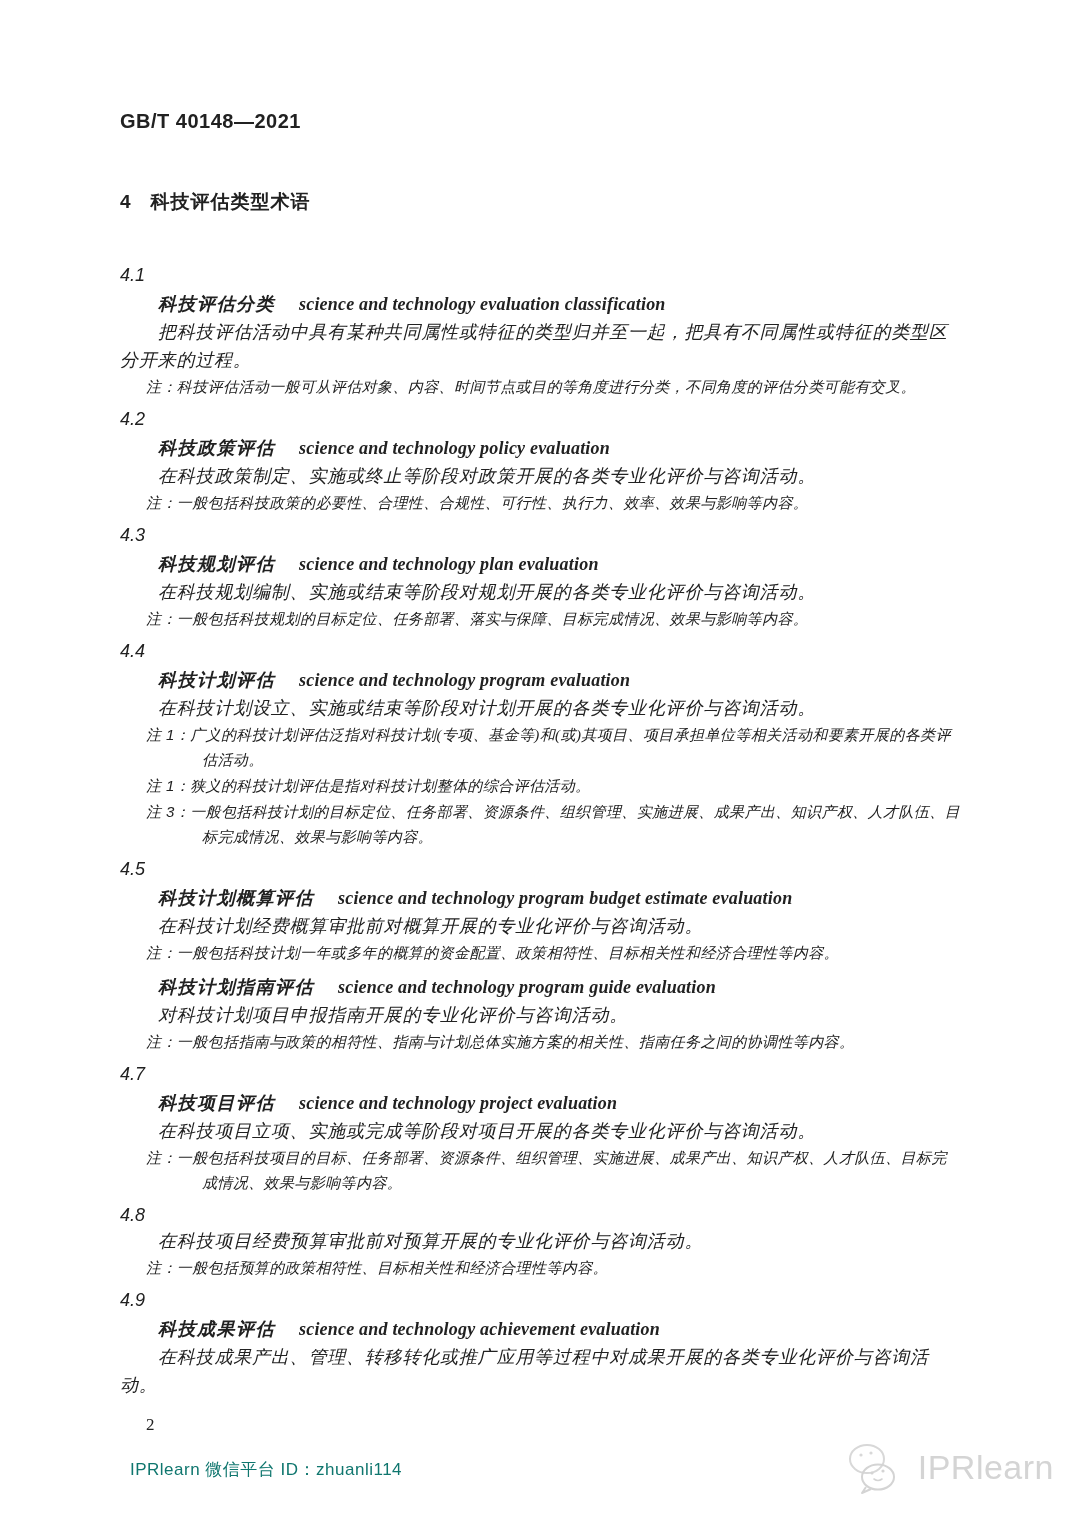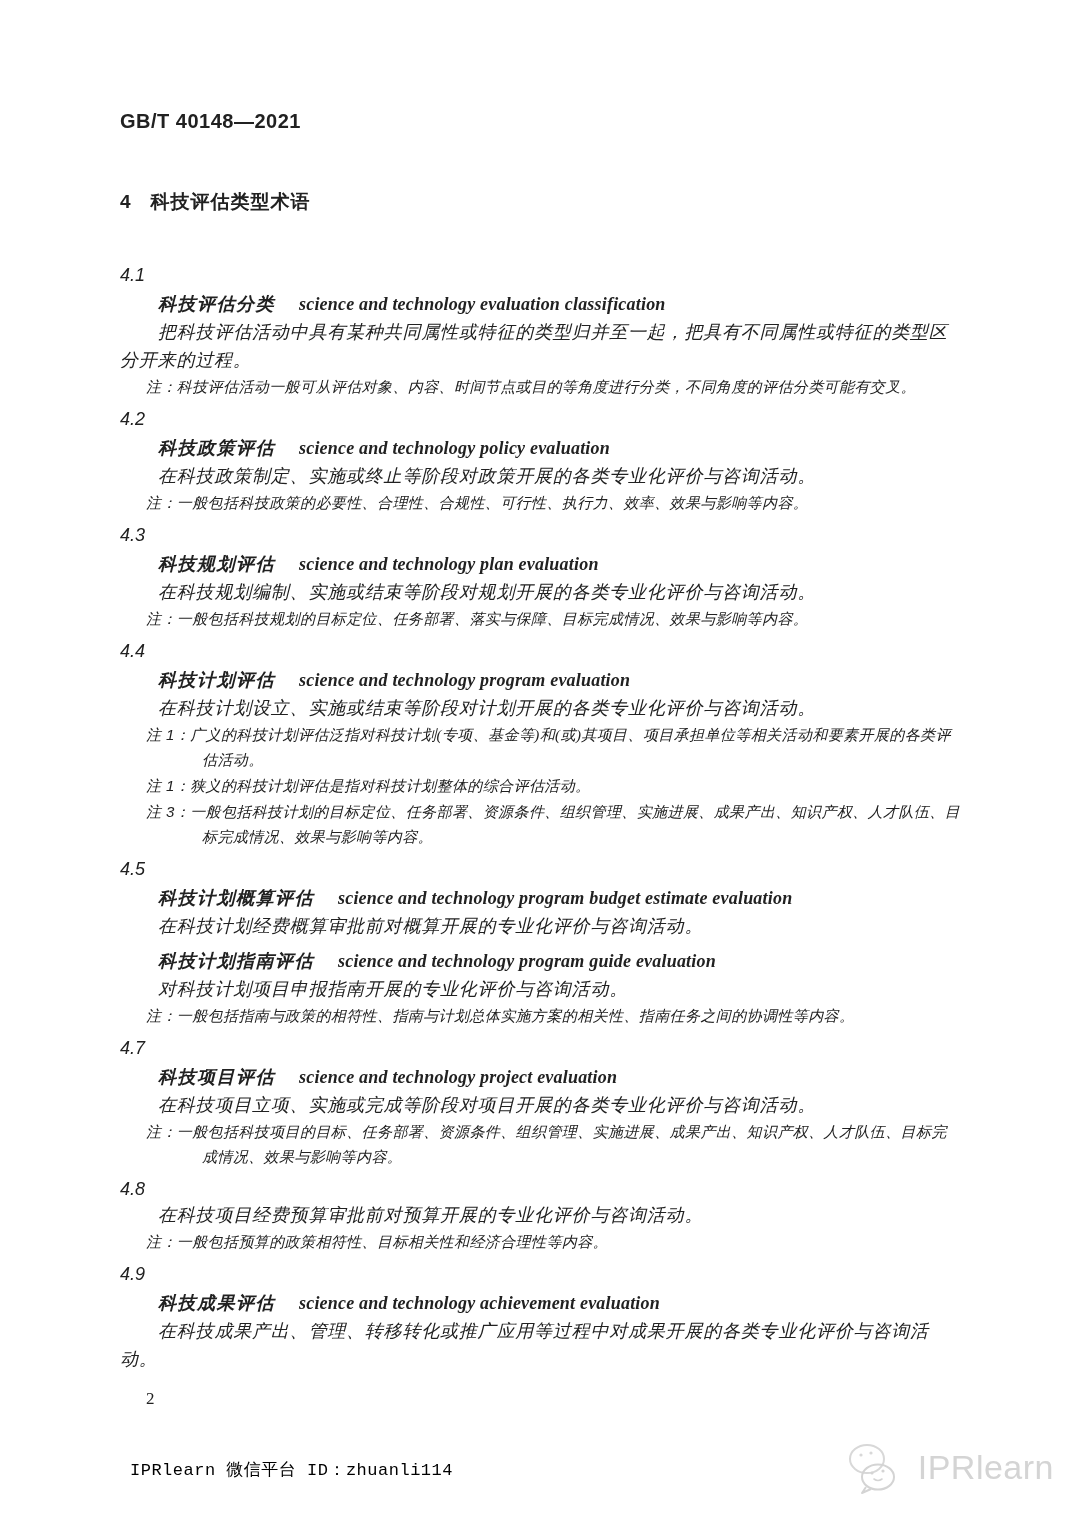--- a/index.html
+++ b/index.html
@@ -74,23 +74,23 @@
   .note-label {
     font-family: "Liberation Sans", "DejaVu Sans", sans-serif;
   }
   .page-number {
     margin: 16px 0 0 26px;
     font-size: 17px;
   }
   .footer-text {
     position: absolute;
     left: 130px; top: 1458px;
-    font-family: Liberation Mono, monospace;
+    font-family: Liberation Sans, sans-serif;
     font-size: 17px;
-    color: #000000;
+    color: #0f766e;
     letter-spacing: 0.5px;
   }
   .watermark {
     position: absolute;
     right: 26px; top: 1438px;
     display: flex;
     align-items: center;
     gap: 13px;
   }
   .watermark-text {
@@ -151,20 +151,21 @@
           <p class="note"><span class="note-label">注 1：</span><span class="note-text">狭义的科技计划评估是指对科技计划整体的综合评估活动。</span></p>
           <p class="note"><span class="note-label">注 3：</span><span class="note-text">一般包括科技计划的目标定位、任务部署、资源条件、组织管理、实施进展、成果产出、知识产权、人才队伍、目标完成情况、效果与影响等内容。</span></p>
         </section>
 
   <section class="term">
     <div class="term-number">4.5</div>
     <div class="term-title">
       <span class="term-zh">科技计划概算评估</span><span class="term-en">science and technology program budget estimate evaluation</span>
     </div>
     <p class="term-def">在科技计划经费概算审批前对概算开展的专业化评价与咨询活动。</p>
+  <p class="note"><span class="note-label">注：</span><span class="note-text">一般包括科技计划一年或多年的概算的资金配置、政策相符性、目标相关性和经济合理性等内容。</span></p>
         </section>
 
   <section class="term">
     <div class="term-title">
       <span class="term-zh">科技计划指南评估</span><span class="term-en">science and technology program guide evaluation</span>
     </div>
     <p class="term-def">对科技计划项目申报指南开展的专业化评价与咨询活动。</p>
   <p class="note"><span class="note-label">注：</span><span class="note-text">一般包括指南与政策的相符性、指南与计划总体实施方案的相关性、指南任务之间的协调性等内容。</span></p>
         </section>
 

